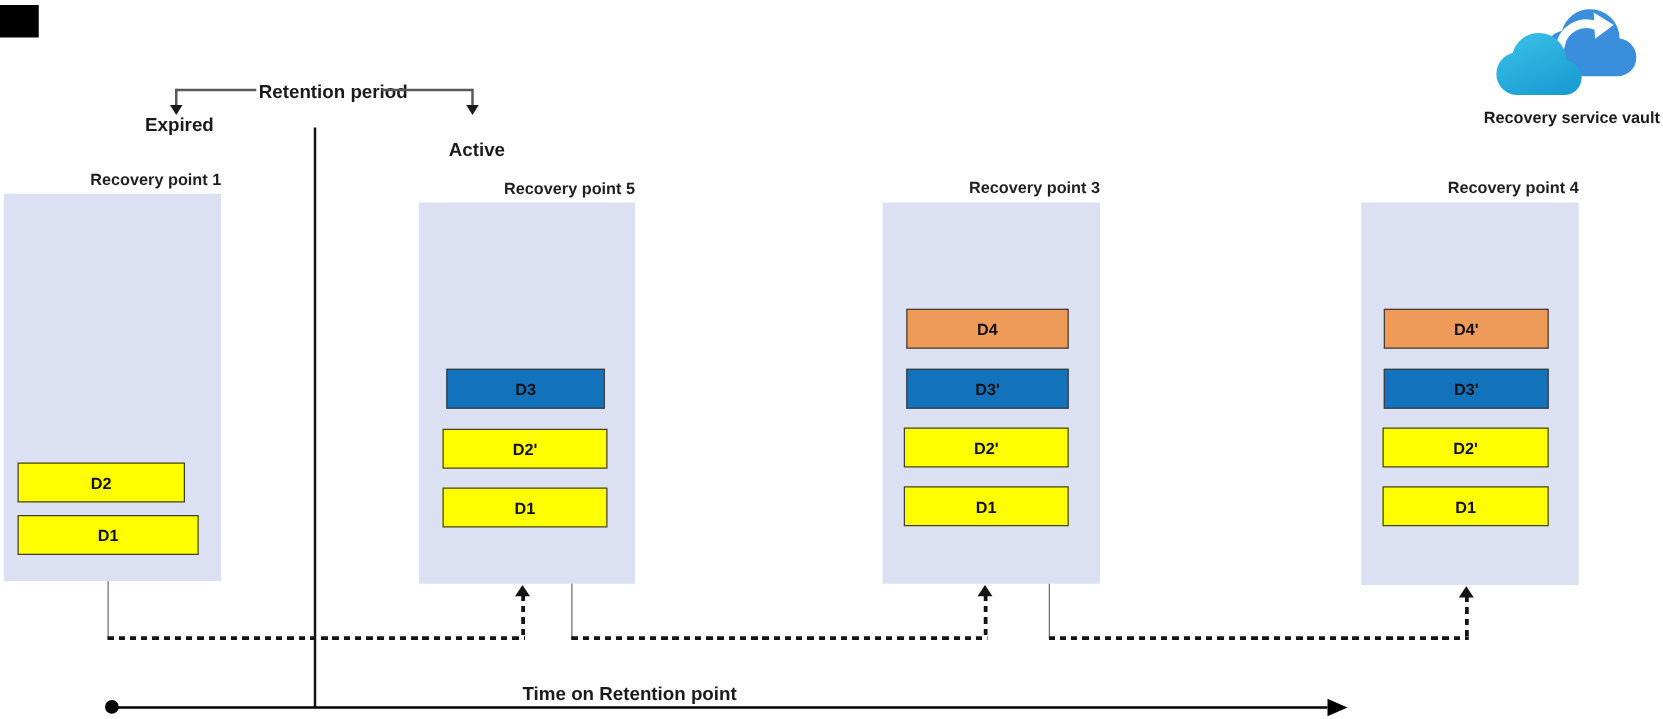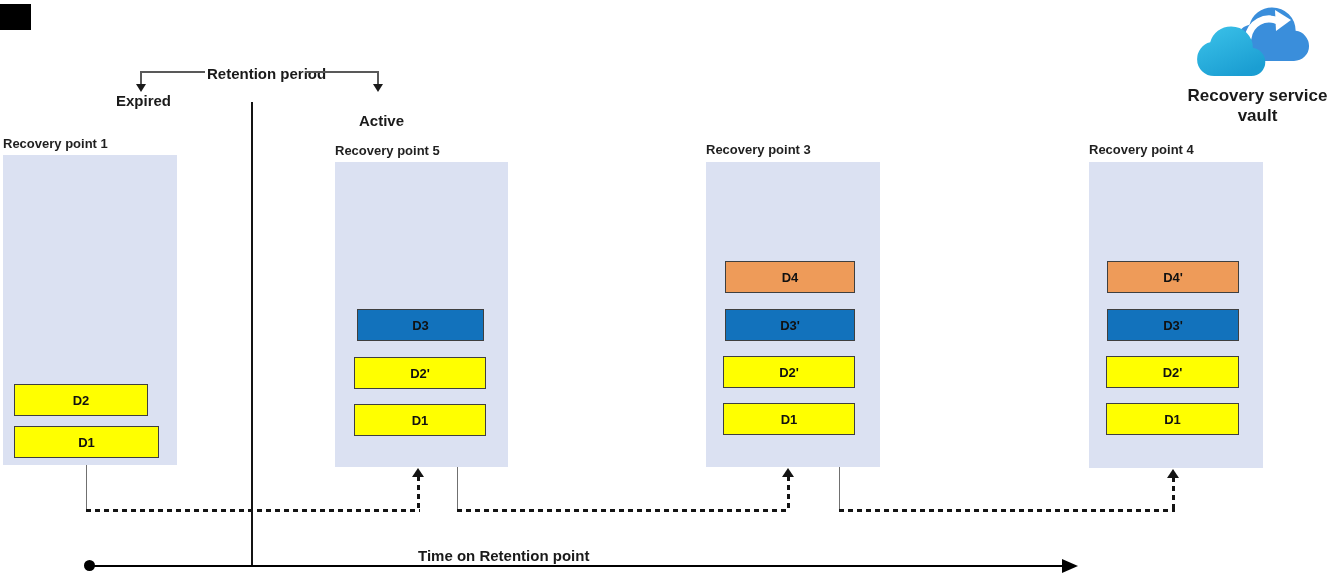--- a/index.html
+++ b/index.html
@@ -1,24 +1,24 @@
 <!DOCTYPE html>
 <html style="--c-yellow: #ffff00; --c-blue: #1272bc; --c-orange: #ee9b59; --c-panel: #dbe1f2; --c-back_cloud: #3a8edb; --c-front_cloud_light: #3cc3ea; --c-front_cloud_dark: #1b9ed2;"><head>
 <meta charset="utf-8">
 <style>
   html,body{margin:0;padding:0;background:#ffffff;}
   body{width:1330px;height:575px;position:relative;overflow:hidden;
        font-family:"Liberation Sans", sans-serif;color:#1a1a1a;}
   .abs{position:absolute;}
   
   .rp-panel{position:absolute;background:var(--c-panel,#dbe1f2);}
-  .rp-title{position:absolute;text-align:left;font-size:13px;font-weight:600;color:#1f1f1f;white-space:nowrap;}
+  .rp-title{position:absolute;text-align:right;font-size:13px;font-weight:600;color:#1f1f1f;white-space:nowrap;}
   
   .block{position:absolute;height:32px;line-height:32px;text-align:center;
-         font-size:13px;font-weight:700;color:#111;border:1px solid #3f3f3f;box-sizing:border-box;margin-top:14px;}
+         font-size:13px;font-weight:700;color:#111;border:1px solid #3f3f3f;box-sizing:border-box;}
   .block.yellow{background:var(--c-yellow,#ffff00);}
   .block.blue{background:var(--c-blue,#1272bc);}
   .block.orange{background:var(--c-orange,#ee9b59);}
   
   .vline-main{position:absolute;width:2px;background:#141414;}
   .gline{position:absolute;background:#707070;}
   .bracket{position:absolute;background:#595959;}
   .dash-h{position:absolute;height:3px;
           background:repeating-linear-gradient(90deg,#141414 0 5px,transparent 5px 9px);}
   .dash-v{position:absolute;width:3px;
@@ -26,21 +26,21 @@
   .tri-up{position:absolute;width:0;height:0;border-left:6px solid transparent;
           border-right:6px solid transparent;border-bottom:9px solid #141414;}
   .tri-down{position:absolute;width:0;height:0;border-left:5px solid transparent;
           border-right:5px solid transparent;border-top:8px solid #1a1a1a;}
   .tri-right{position:absolute;width:0;height:0;border-top:7px solid transparent;
           border-bottom:7px solid transparent;border-left:16px solid #000;}
   .timeline{position:absolute;height:2px;background:#000;}
   .dot{position:absolute;width:11px;height:11px;border-radius:50%;background:#000;}
   .lbl{position:absolute;font-size:15px;font-weight:600;white-space:nowrap;}
   .black-marker{position:absolute;background:#000;}
-  .vault-label{position:absolute;text-align:center;font-size:17px;font-weight:600;}
+  .vault-label{position:absolute;text-align:center;font-size:13px;font-weight:600;}
 </style>
 </head>
 <body>
 
 <div class="black-marker" style="left:0;top:4px;width:31px;height:26px;"></div>
 
 <div class="lbl" style="left:207px;top:65px;">Retention period</div>
 <div class="bracket" style="left:141px;top:71px;width:64px;height:1.5px;"></div>
 <div class="bracket" style="left:305px;top:71px;width:73px;height:1.5px;"></div>
 <div class="bracket" style="left:140px;top:71px;width:1.5px;height:13px;"></div>

